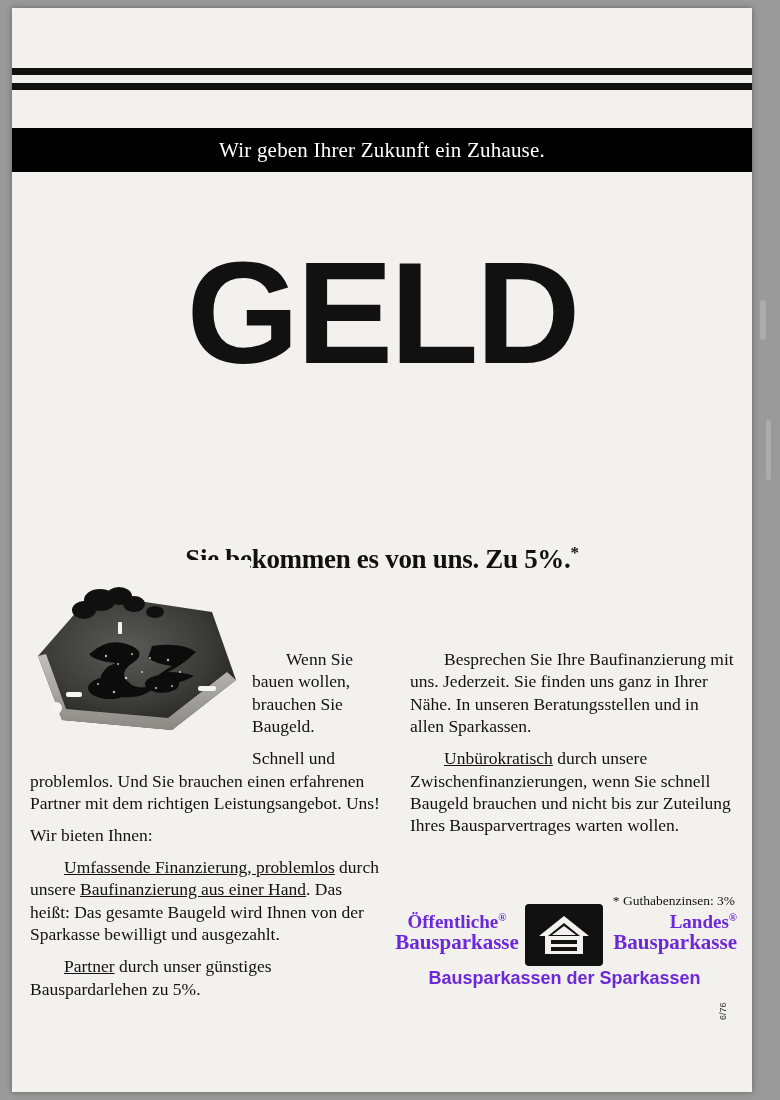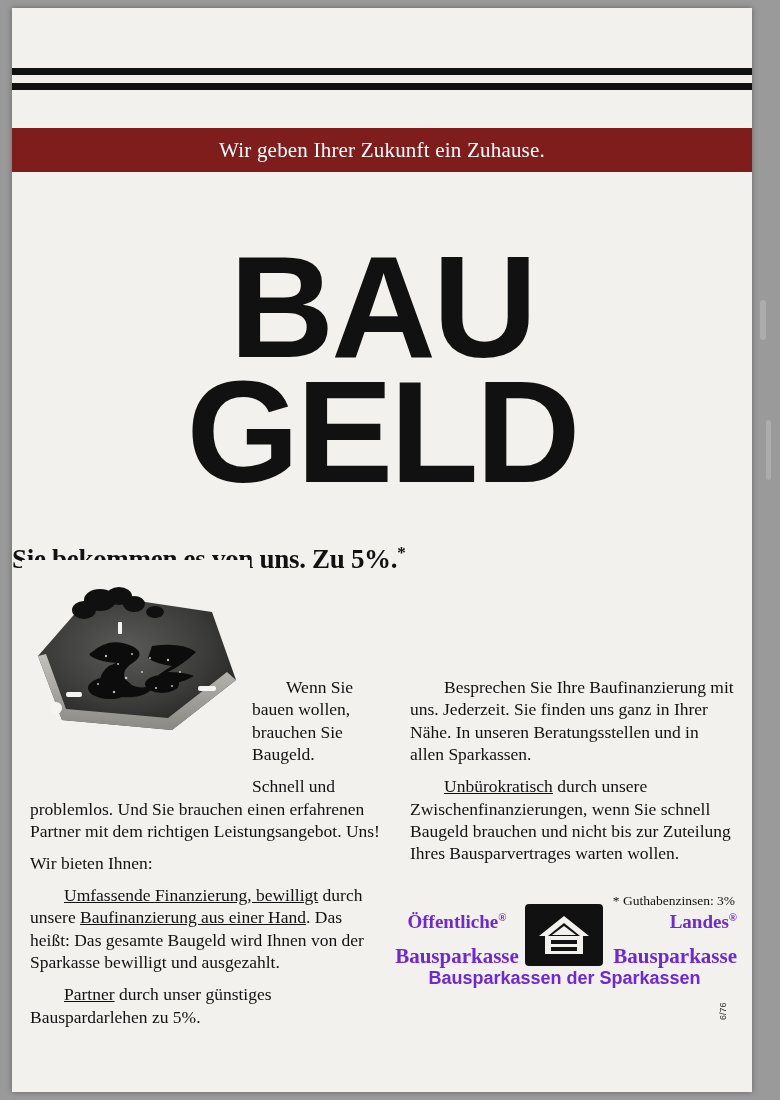--- a/index.html
+++ b/index.html
@@ -58,21 +58,21 @@
   }
   .rule.r1 { top: 8px;  height: 7px; }
   .rule.r2 { top: 23px; height: 7px; }
 
   #banner {
     position: absolute;
     left: 0;
     top: 120px;
     width: 740px;
     height: 44px;
-    background: #7f1d1d;
+    background: #000000;
     color: #fff;
     display: flex;
     align-items: center;
     justify-content: center;
   }
   #banner .banner-text {
     font-family: "Liberation Serif", serif;
     font-size: 21px;
     letter-spacing: 0.2px;
   }
@@ -98,20 +98,21 @@
     font-size: 145px;
     display: block;
     margin-top: 6px;
   }
 
   #subhead {
     position: absolute;
     left: 0;
     top: 535px;
     width: 740px;
+    text-align: center;
     font-family: "Liberation Serif", serif;
     font-weight: bold;
     font-size: 27px;
     color: #111;
     letter-spacing: -0.3px;
   }
   #subhead sup { font-size: 17px; }
 
   
   #photo {
@@ -124,21 +125,20 @@
   #photo svg { display: block; }
 
   
   .col {
     position: absolute;
     font-family: "Liberation Serif", serif;
     font-size: 17.5px;
     line-height: 1.28;
     color: #111;
     text-align: left;
-    margin-top: 28px;
   }
   #col-left {
     left: 18px;
     top: 640px;
     width: 350px;
   }
   #col-right {
     left: 398px;
     top: 640px;
     width: 325px;
@@ -189,21 +189,21 @@
     position: absolute;
     right: 0;
     top: 8px;
     width: 140px;
     text-align: right;
     font-family: "Liberation Serif", serif;
     font-weight: bold;
     line-height: 1.02;
   }
   #logo .lg-l1 { font-size: 19px; }
-  #logo .lg-l2 { font-size: 21px; margin-top: 14px; }
+  #logo .lg-l2 { font-size: 21px; }
   #logo .reg { font-size: 11px; vertical-align: super; }
   #logo .mark {
     position: absolute;
     left: 133px;
     top: 0px;
     width: 78px;
     height: 62px;
   }
   #logo .lg-bottom {
     position: absolute;
@@ -242,21 +242,20 @@
     <div id="header-rules">
       <div class="rule r1"></div>
       <div class="rule r2"></div>
     </div>
 
     <div id="banner">
       <span class="banner-text">Wir geben Ihrer Zukunft ein Zuhause.</span>
     </div>
 
     <div id="headline">
-      <span class="line1">BAU</span>
       <span class="line2">GELD</span>
     </div>
 
     <div id="subhead">
       <span>Sie bekommen es von uns. Zu 5%.</span><sup>*</sup>
     </div>
 
     <div id="photo">
       <svg width="228" height="188" viewBox="0 0 228 188" xmlns="http://www.w3.org/2000/svg">
         <defs>
@@ -313,21 +312,21 @@
           <circle cx="34" cy="148" r="6"></circle>
         </g>
       </svg>
     </div>
 
     <div class="col" id="col-left">
       <div class="photo-float"></div>
       <p class="indent">Wenn Sie bauen wollen, brauchen Sie Baugeld.</p>
       <p>Schnell und problemlos. Und Sie brauchen einen erfahrenen Partner mit dem richtigen Leistungsangebot. Uns!</p>
       <p>Wir bieten Ihnen:</p>
-      <p class="indent"><u>Umfassende Finanzierung, bewilligt</u><span> durch unsere </span><u>Baufinanzierung aus einer Hand</u><span>. Das heißt: Das gesamte Baugeld wird Ihnen von der Sparkasse bewilligt und ausgezahlt.</span></p>
+      <p class="indent"><u>Umfassende Finanzierung, problemlos</u><span> durch unsere </span><u>Baufinanzierung aus einer Hand</u><span>. Das heißt: Das gesamte Baugeld wird Ihnen von der Sparkasse bewilligt und ausgezahlt.</span></p>
       <p class="indent"><u>Partner</u><span> durch unser günstiges Bauspardarlehen zu 5%.</span></p>
     </div>
 
     <div class="col" id="col-right">
       <p class="indent">Besprechen Sie Ihre Baufinanzierung mit uns. Jederzeit. Sie finden uns ganz in Ihrer Nähe. In unseren Beratungsstellen und in allen Sparkassen.</p>
       <p class="indent"><u>Unbürokratisch</u><span> durch unsere Zwischenfinanzierungen, wenn Sie schnell Baugeld brauchen und nicht bis zur Zuteilung Ihres Bausparvertrages warten wollen.</span></p>
     </div>
 
     <div id="footnote">* Guthabenzinsen: 3%</div>
 

